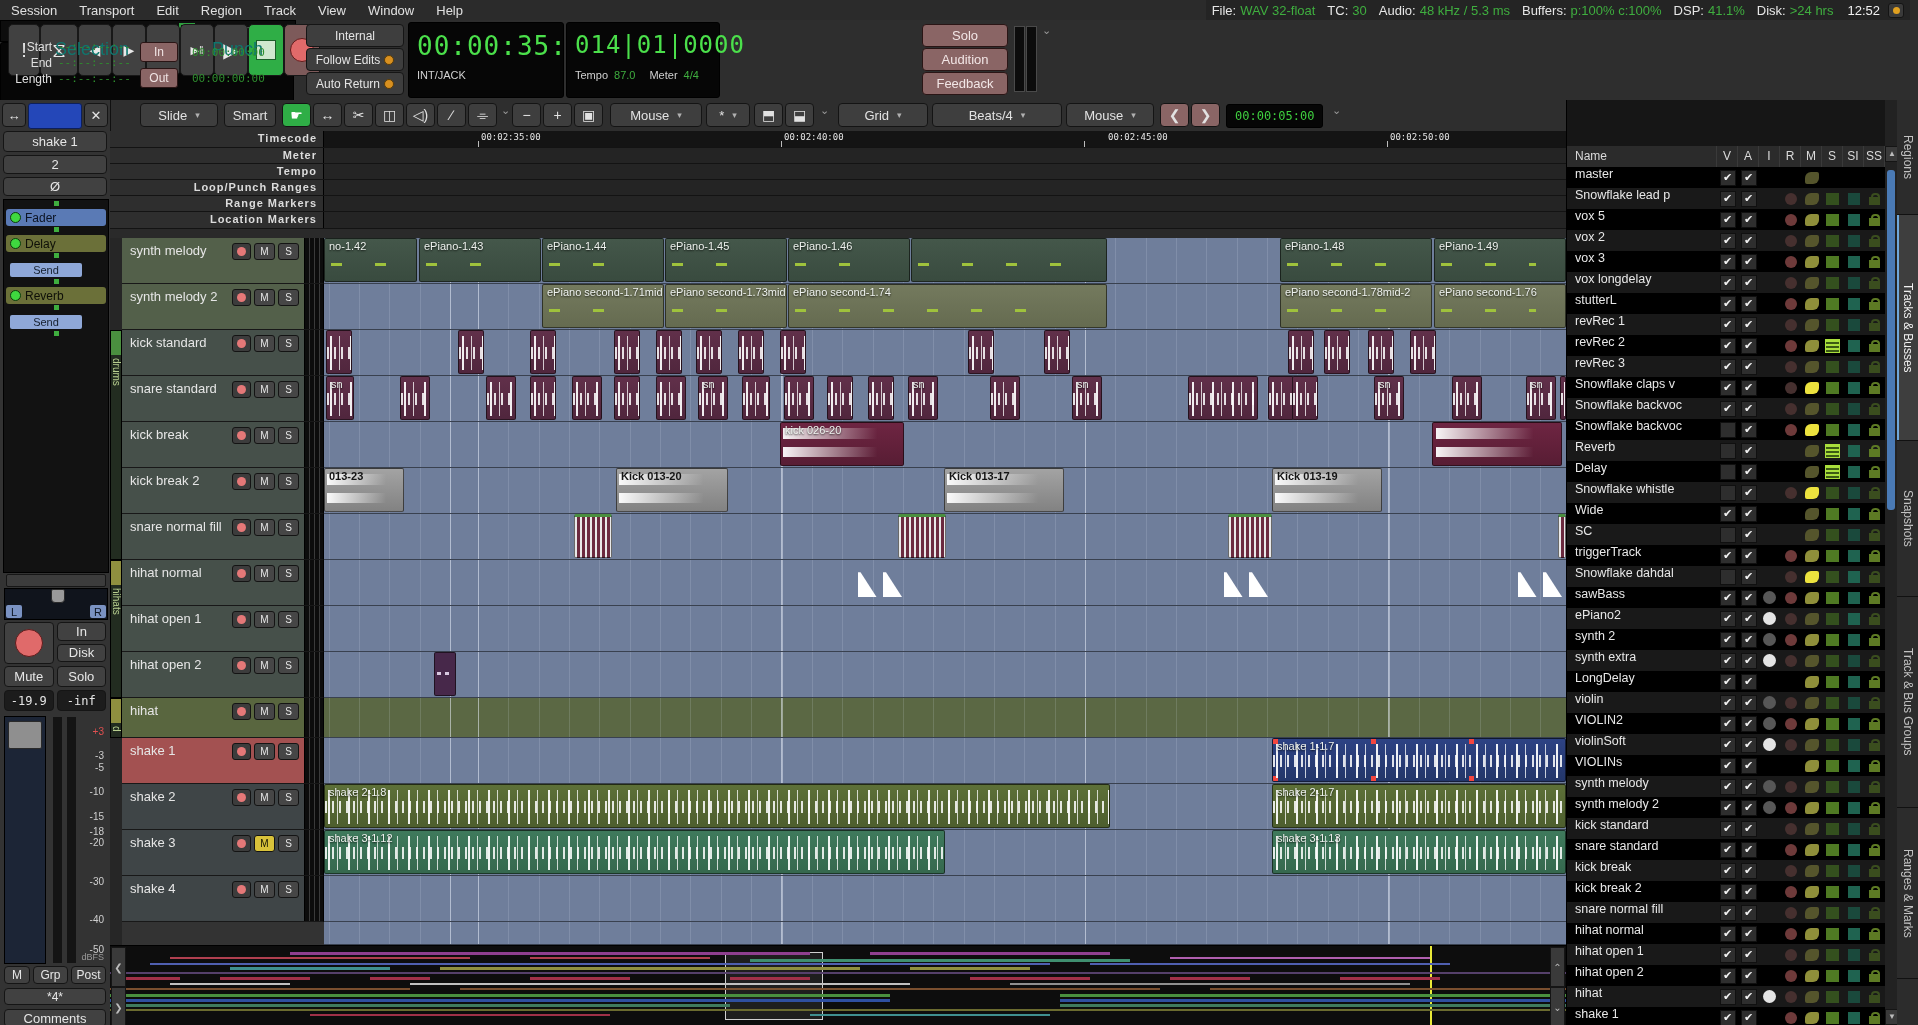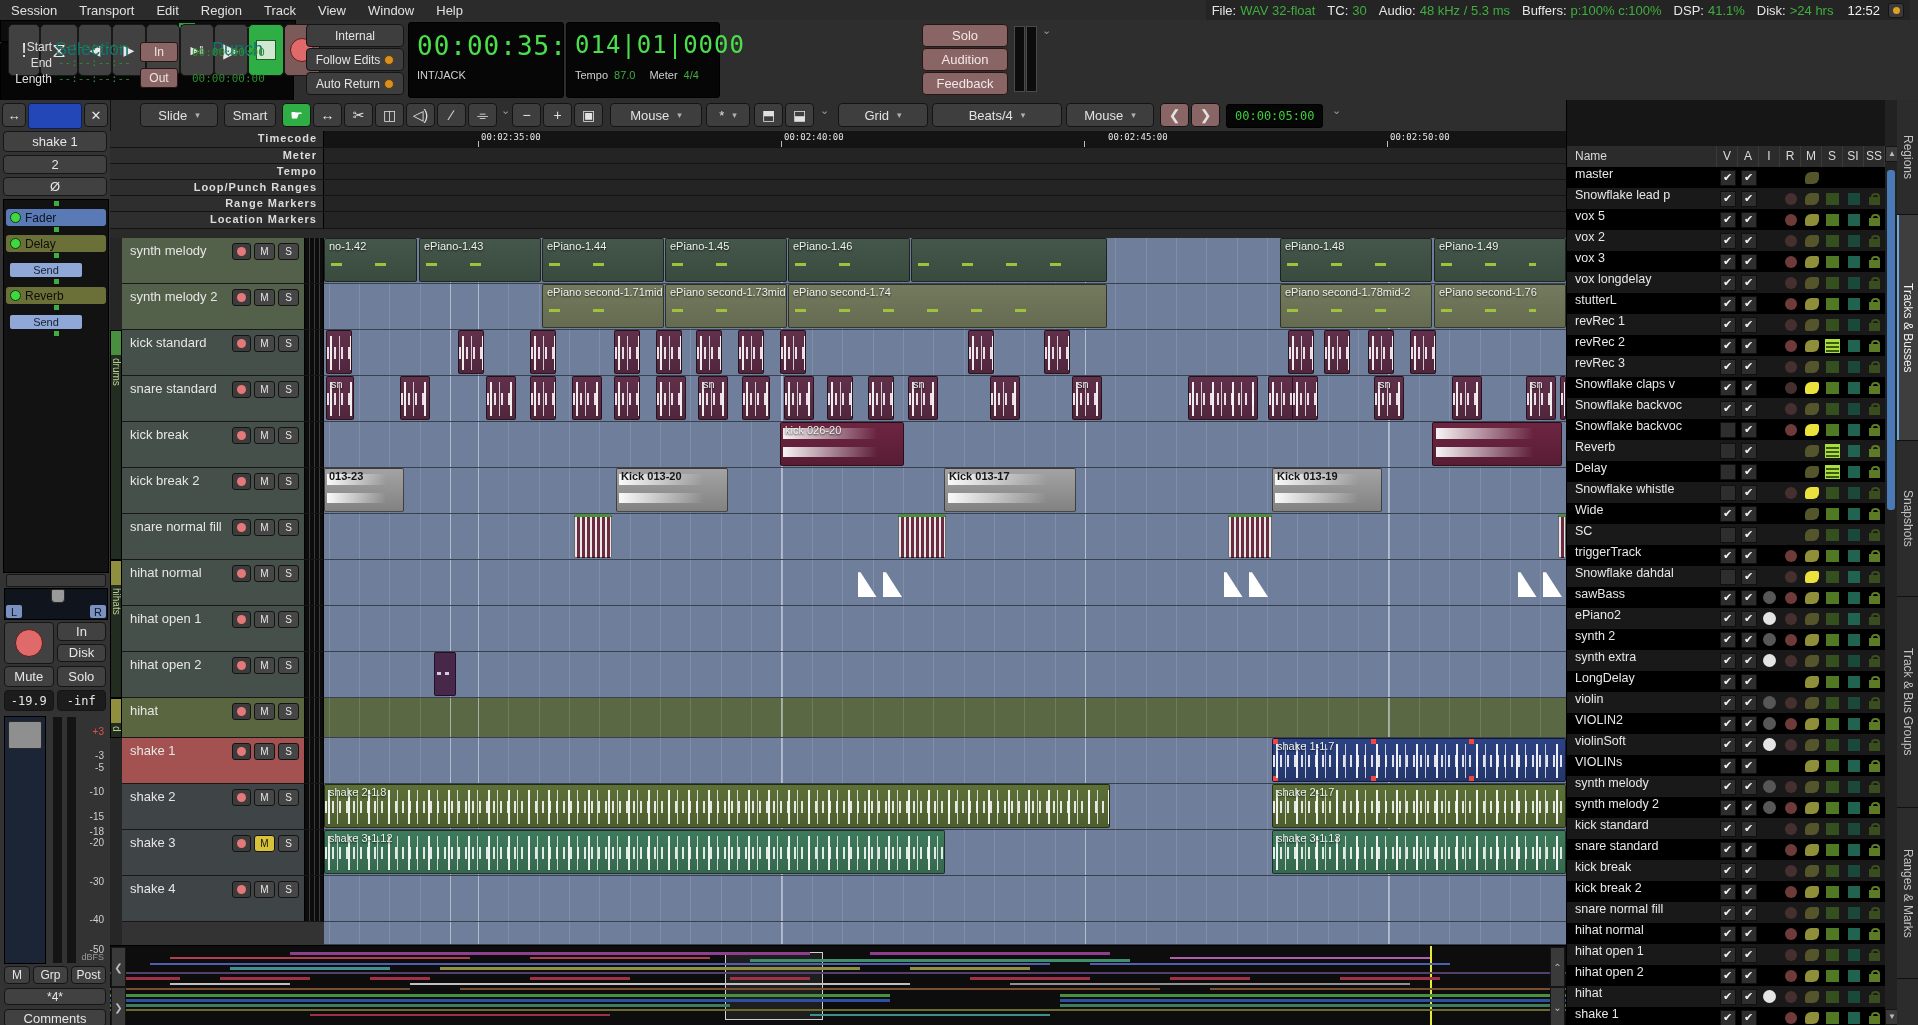--- a/index.html
+++ b/index.html
@@ -706,21 +706,21 @@
         </div>
         <div class="rg kbreak" style="left: 1108px; width: 130px;"></div>
       </div>
       <div class="lane" style="top: 230px; height: 46px;">
         <div class="rg gray" style="left: 0px; width: 80px;">
           <div class="rl">013-23</div>
         </div>
         <div class="rg gray" style="left: 292px; width: 112px;">
           <div class="rl">Kick 013-20</div>
         </div>
-        <div class="rg gray" style="left: 620px; width: 132px;">
+        <div class="rg gray" style="left: 620px; width: 120px;">
           <div class="rl">Kick 013-17</div>
         </div>
         <div class="rg gray" style="left: 948px; width: 110px;">
           <div class="rl">Kick 013-19</div>
         </div>
       </div>
       <div class="lane" style="top: 276px; height: 46px;">
         <div class="rg fill" style="left: 250px; width: 38px;"></div>
         <div class="rg fill" style="left: 574px; width: 48px;"></div>
         <div class="rg fill" style="left: 904px; width: 44px;"></div>

